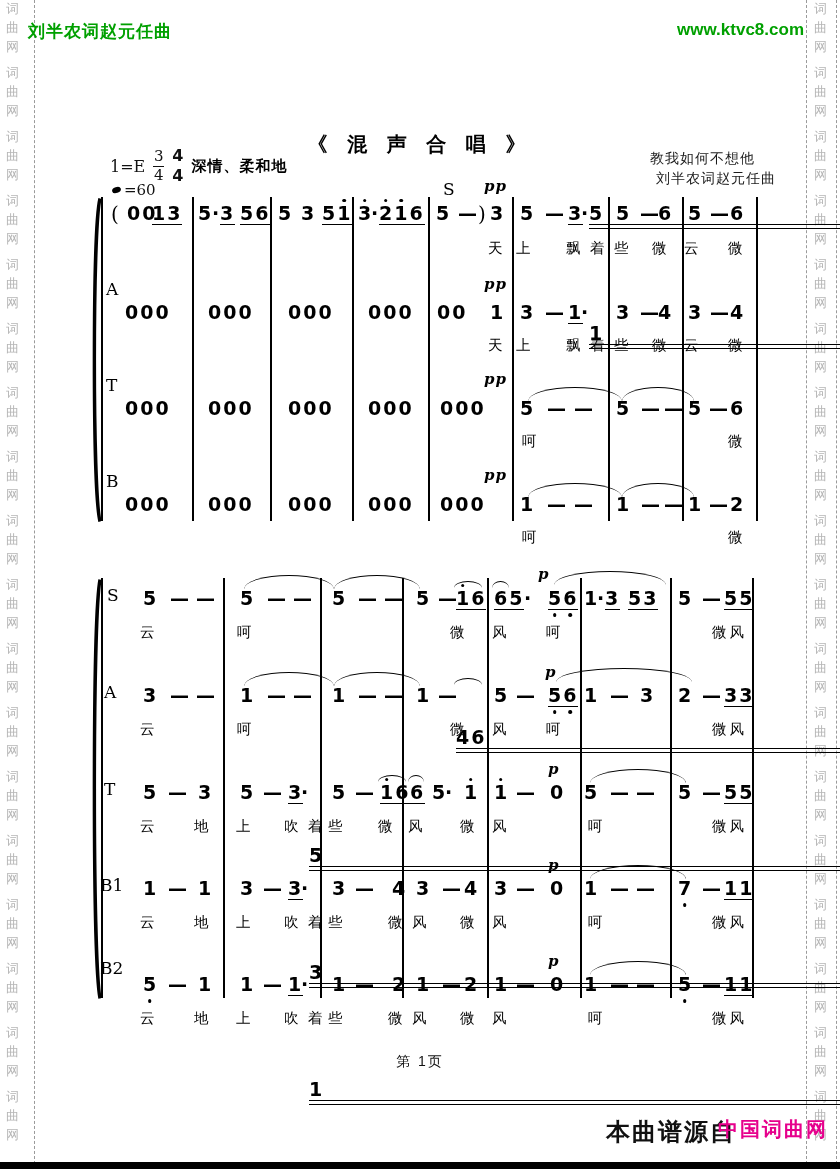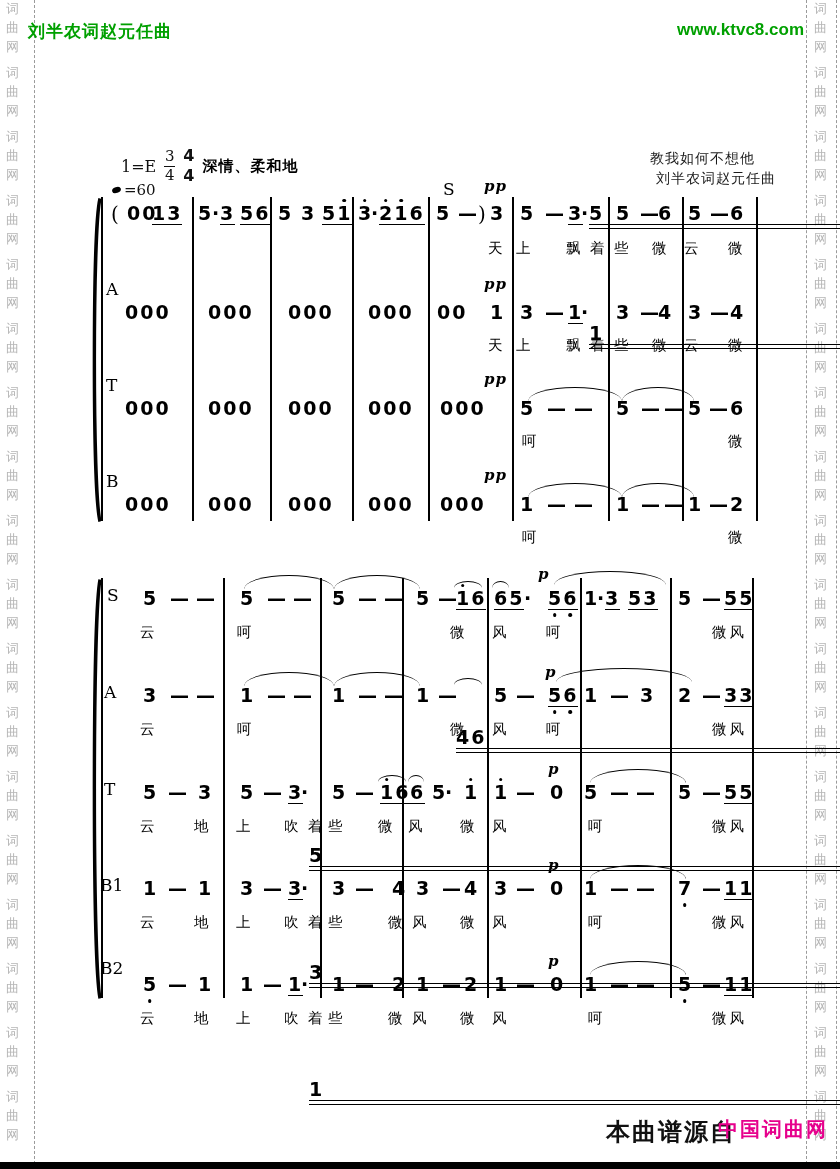--- a/index.html
+++ b/index.html
@@ -10,21 +10,21 @@
   .dash-v{position:absolute;top:0;bottom:0;width:0;border-left:1px dashed #9a9a9a;}
   .wm-char{position:absolute;font-size:13px;line-height:1;color:#b6b6b6;font-family:"Liberation Serif",serif;}
   
   .site-name{left:28px;top:20px;font-size:17px;font-weight:bold;letter-spacing:1px;text-decoration:none;}
   .site-url{right:36px;top:20px;font-size:17px;font-weight:bold;}
   
   .title-main{left:0;right:0;top:92px;text-align:center;font-family:"DejaVu Serif","Liberation Serif",serif;
               font-size:29px;color:#2b2b2b;letter-spacing:4px;font-weight:normal;}
   .title-sub{left:0;right:0;top:131px;text-align:center;font-size:20px;font-weight:bold;color:#000;letter-spacing:7px;}
   
-  .key-row{left:110px;top:148px;display:flex;align-items:center;gap:8px;margin-left:11px;}
+  .key-row{left:110px;top:148px;display:flex;align-items:center;gap:8px;}
   .key-sig{font-family:"DejaVu Serif",serif;font-size:16px;color:#111;}
   .frac{display:inline-flex;flex-direction:column;align-items:center;font-family:"DejaVu Serif",serif;
         font-size:15px;line-height:1.05;color:#111;}
   .frac .fbar{width:11px;height:1px;background:#111;margin:1px 0;}
   .frac.bold{font-family:"DejaVu Sans",sans-serif;font-weight:bold;font-size:16px;}
   .frac.bold .fbar{background:#fff;}
   .expr{font-size:15px;font-weight:bold;color:#000;letter-spacing:1px;}
   .tempo-row{left:112px;top:181px;display:flex;align-items:center;gap:3px;}
   .notehead{display:inline-block;width:9px;height:6px;background:#000;border-radius:50%;transform:rotate(-18deg);}
   .tempo-val{font-family:"DejaVu Serif",serif;font-size:15px;color:#111;}
@@ -174,20 +174,21 @@
       <div class="wm-char" style="left: 814px; top: 1109px;">曲</div>
       <div class="wm-char" style="left: 814px; top: 1128px;">网</div>
     </div>
   <div class="dash-v" style="left:34px"></div>
   <div class="dash-v" style="left:806px"></div>
   <div class="dash-v" style="left:836px"></div>
 
   <a class="abs site-name" style="color: rgb(0, 160, 0);">刘半农词赵元任曲</a>
   <a class="abs site-url" style="color: rgb(0, 160, 0);">www.ktvc8.com</a>
 
+  <div class="abs title-sub">《 混 声 合 唱 》</div>
 
   <div class="abs key-row">
     <span class="key-sig">1=E</span>
     <span class="frac">
       <span>3</span>
       <span class="fbar"></span>
       <span>4</span>
     </span>
     <span class="frac bold">
       <span>4</span>
@@ -513,16 +514,17 @@
       <div class="lyric" style="left: 308px; top: 1011px;">着</div>
       <div class="lyric" style="left: 328px; top: 1011px;">些</div>
       <div class="lyric" style="left: 388px; top: 1011px;">微</div>
       <div class="lyric" style="left: 412px; top: 1011px;">风</div>
       <div class="lyric" style="left: 460px; top: 1011px;">微</div>
       <div class="lyric" style="left: 492px; top: 1011px;">风</div>
       <div class="lyric" style="left: 588px; top: 1011px;">呵</div>
       <div class="lyric" style="left: 712px; top: 1011px;">微风</div>
     </div>
 
+  <div class="abs page-num">第 1页</div>
   <div class="abs src-prefix">本曲谱源自</div>
   <div class="abs src-site" style="color: rgb(230, 0, 140);">中国词曲网</div>
   <div class="abs bottom-bar"></div>
 </div>
 
 </body></html>

